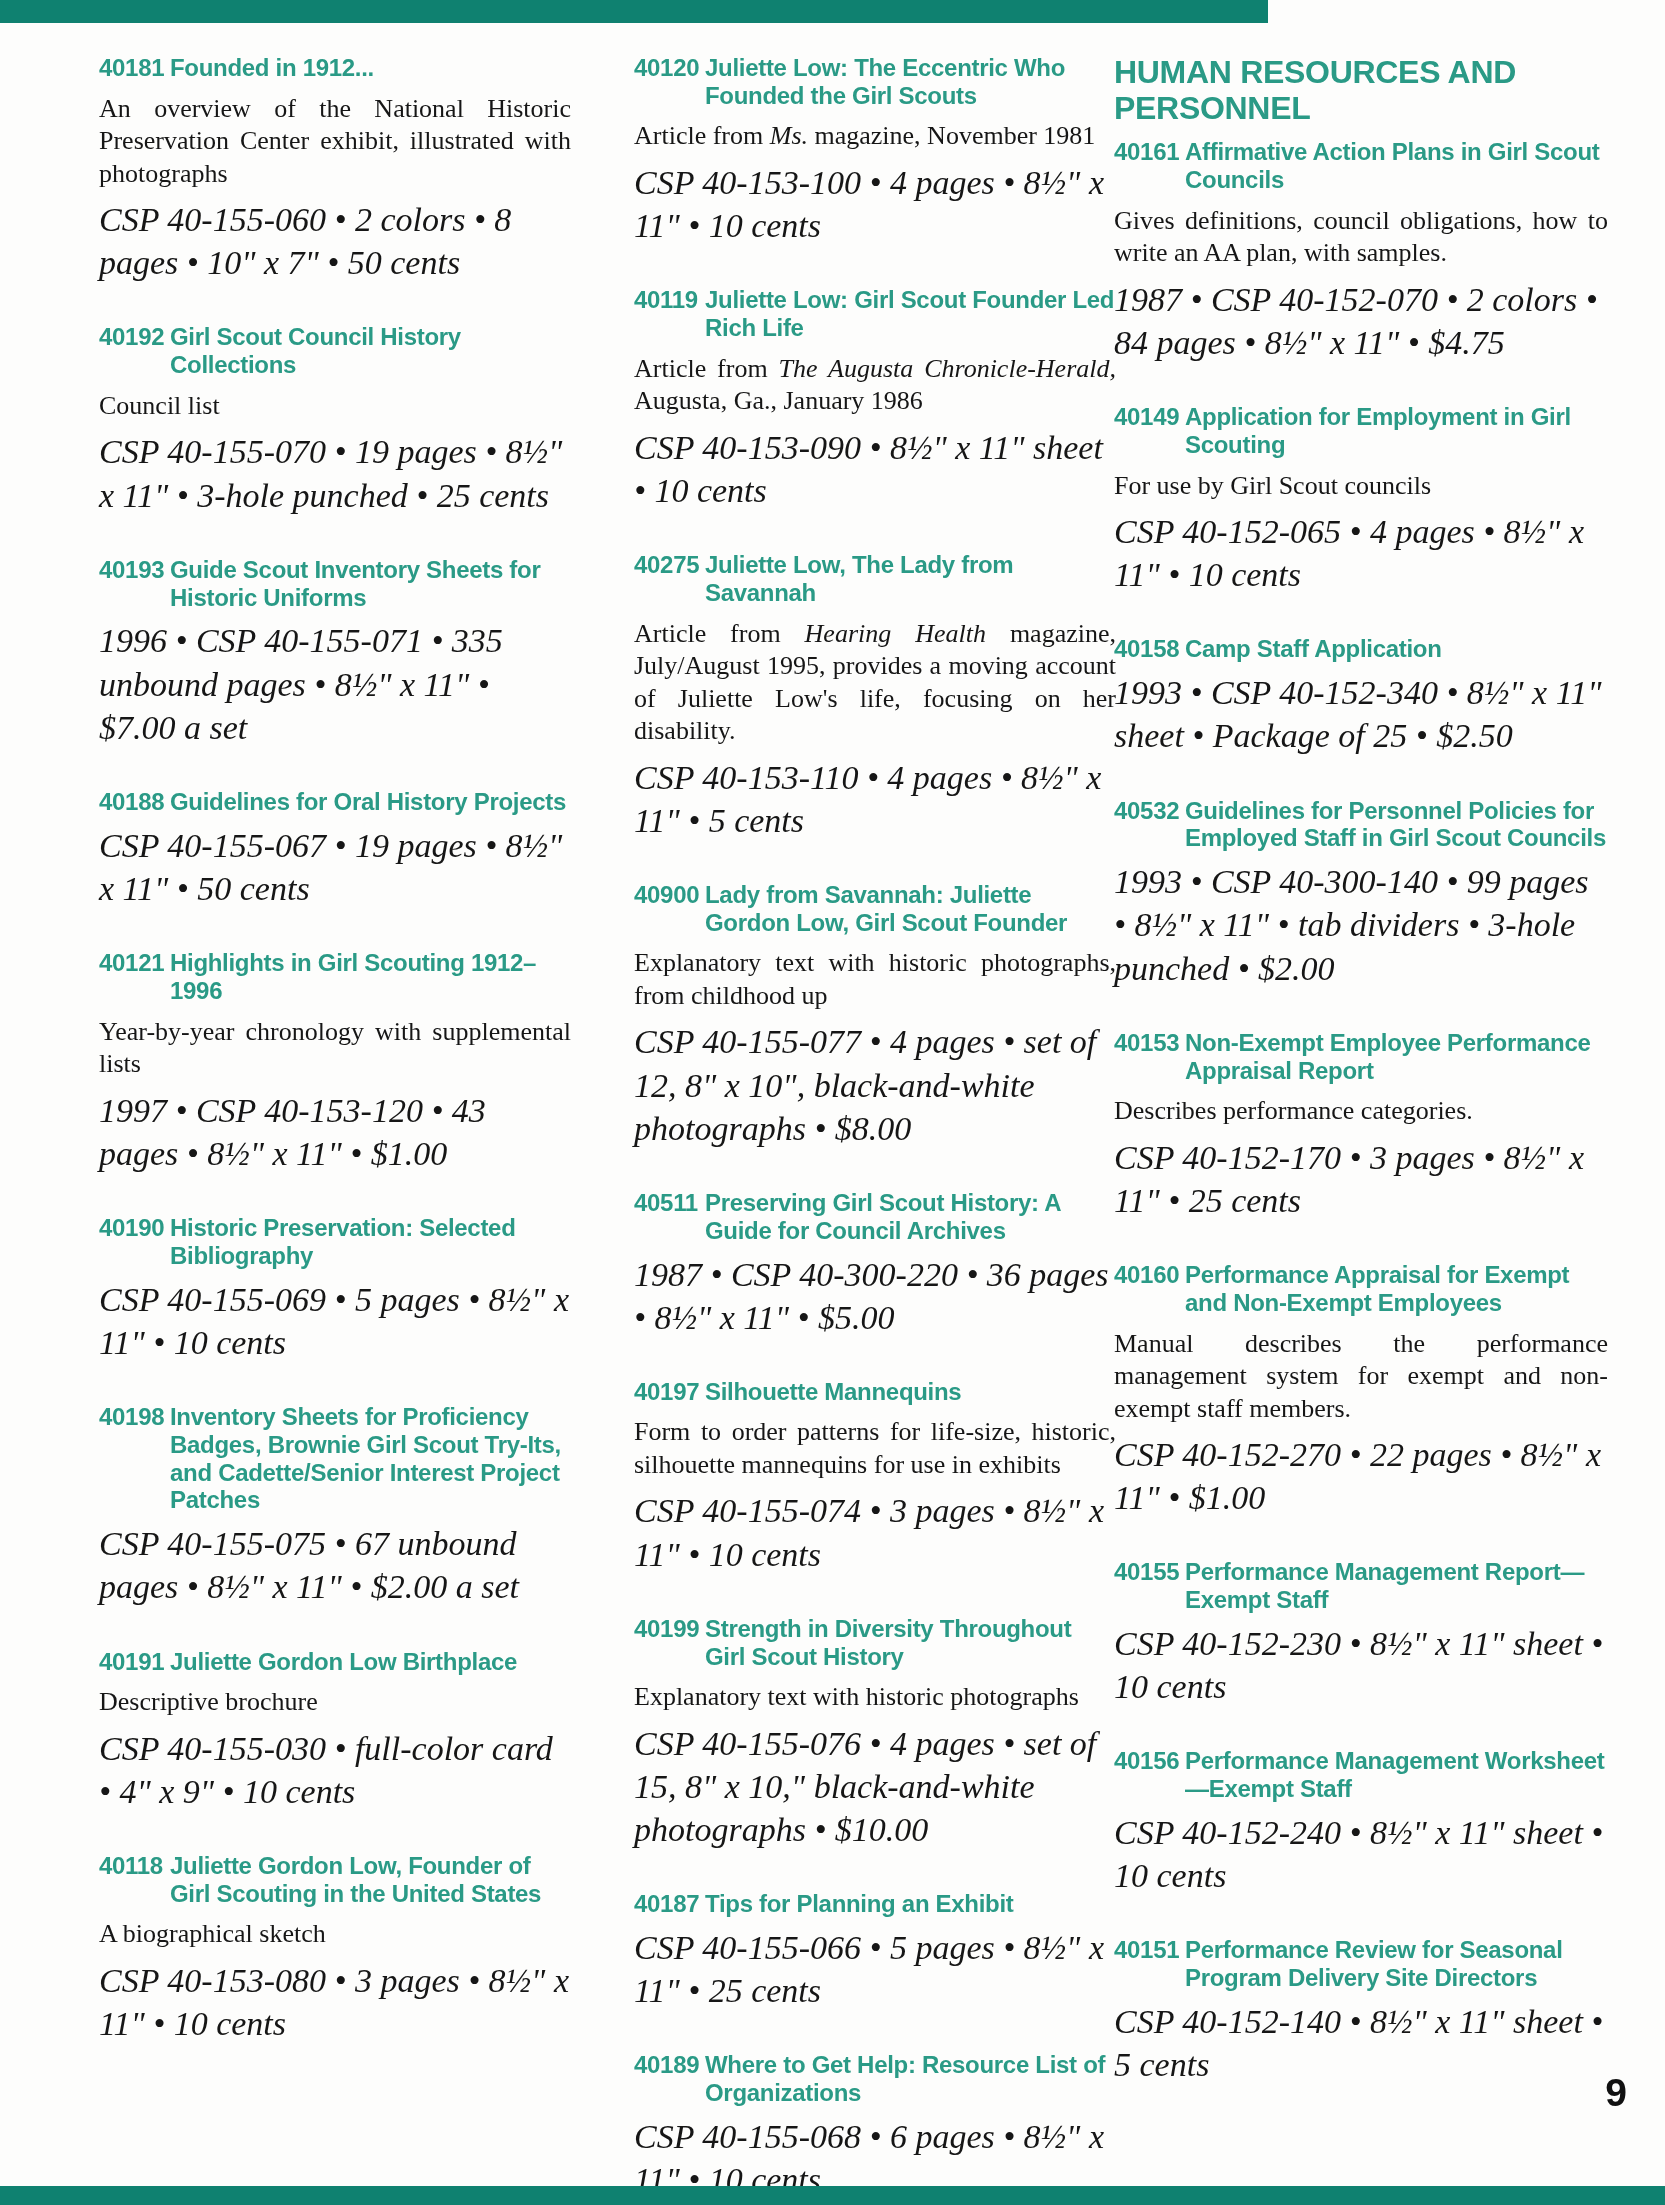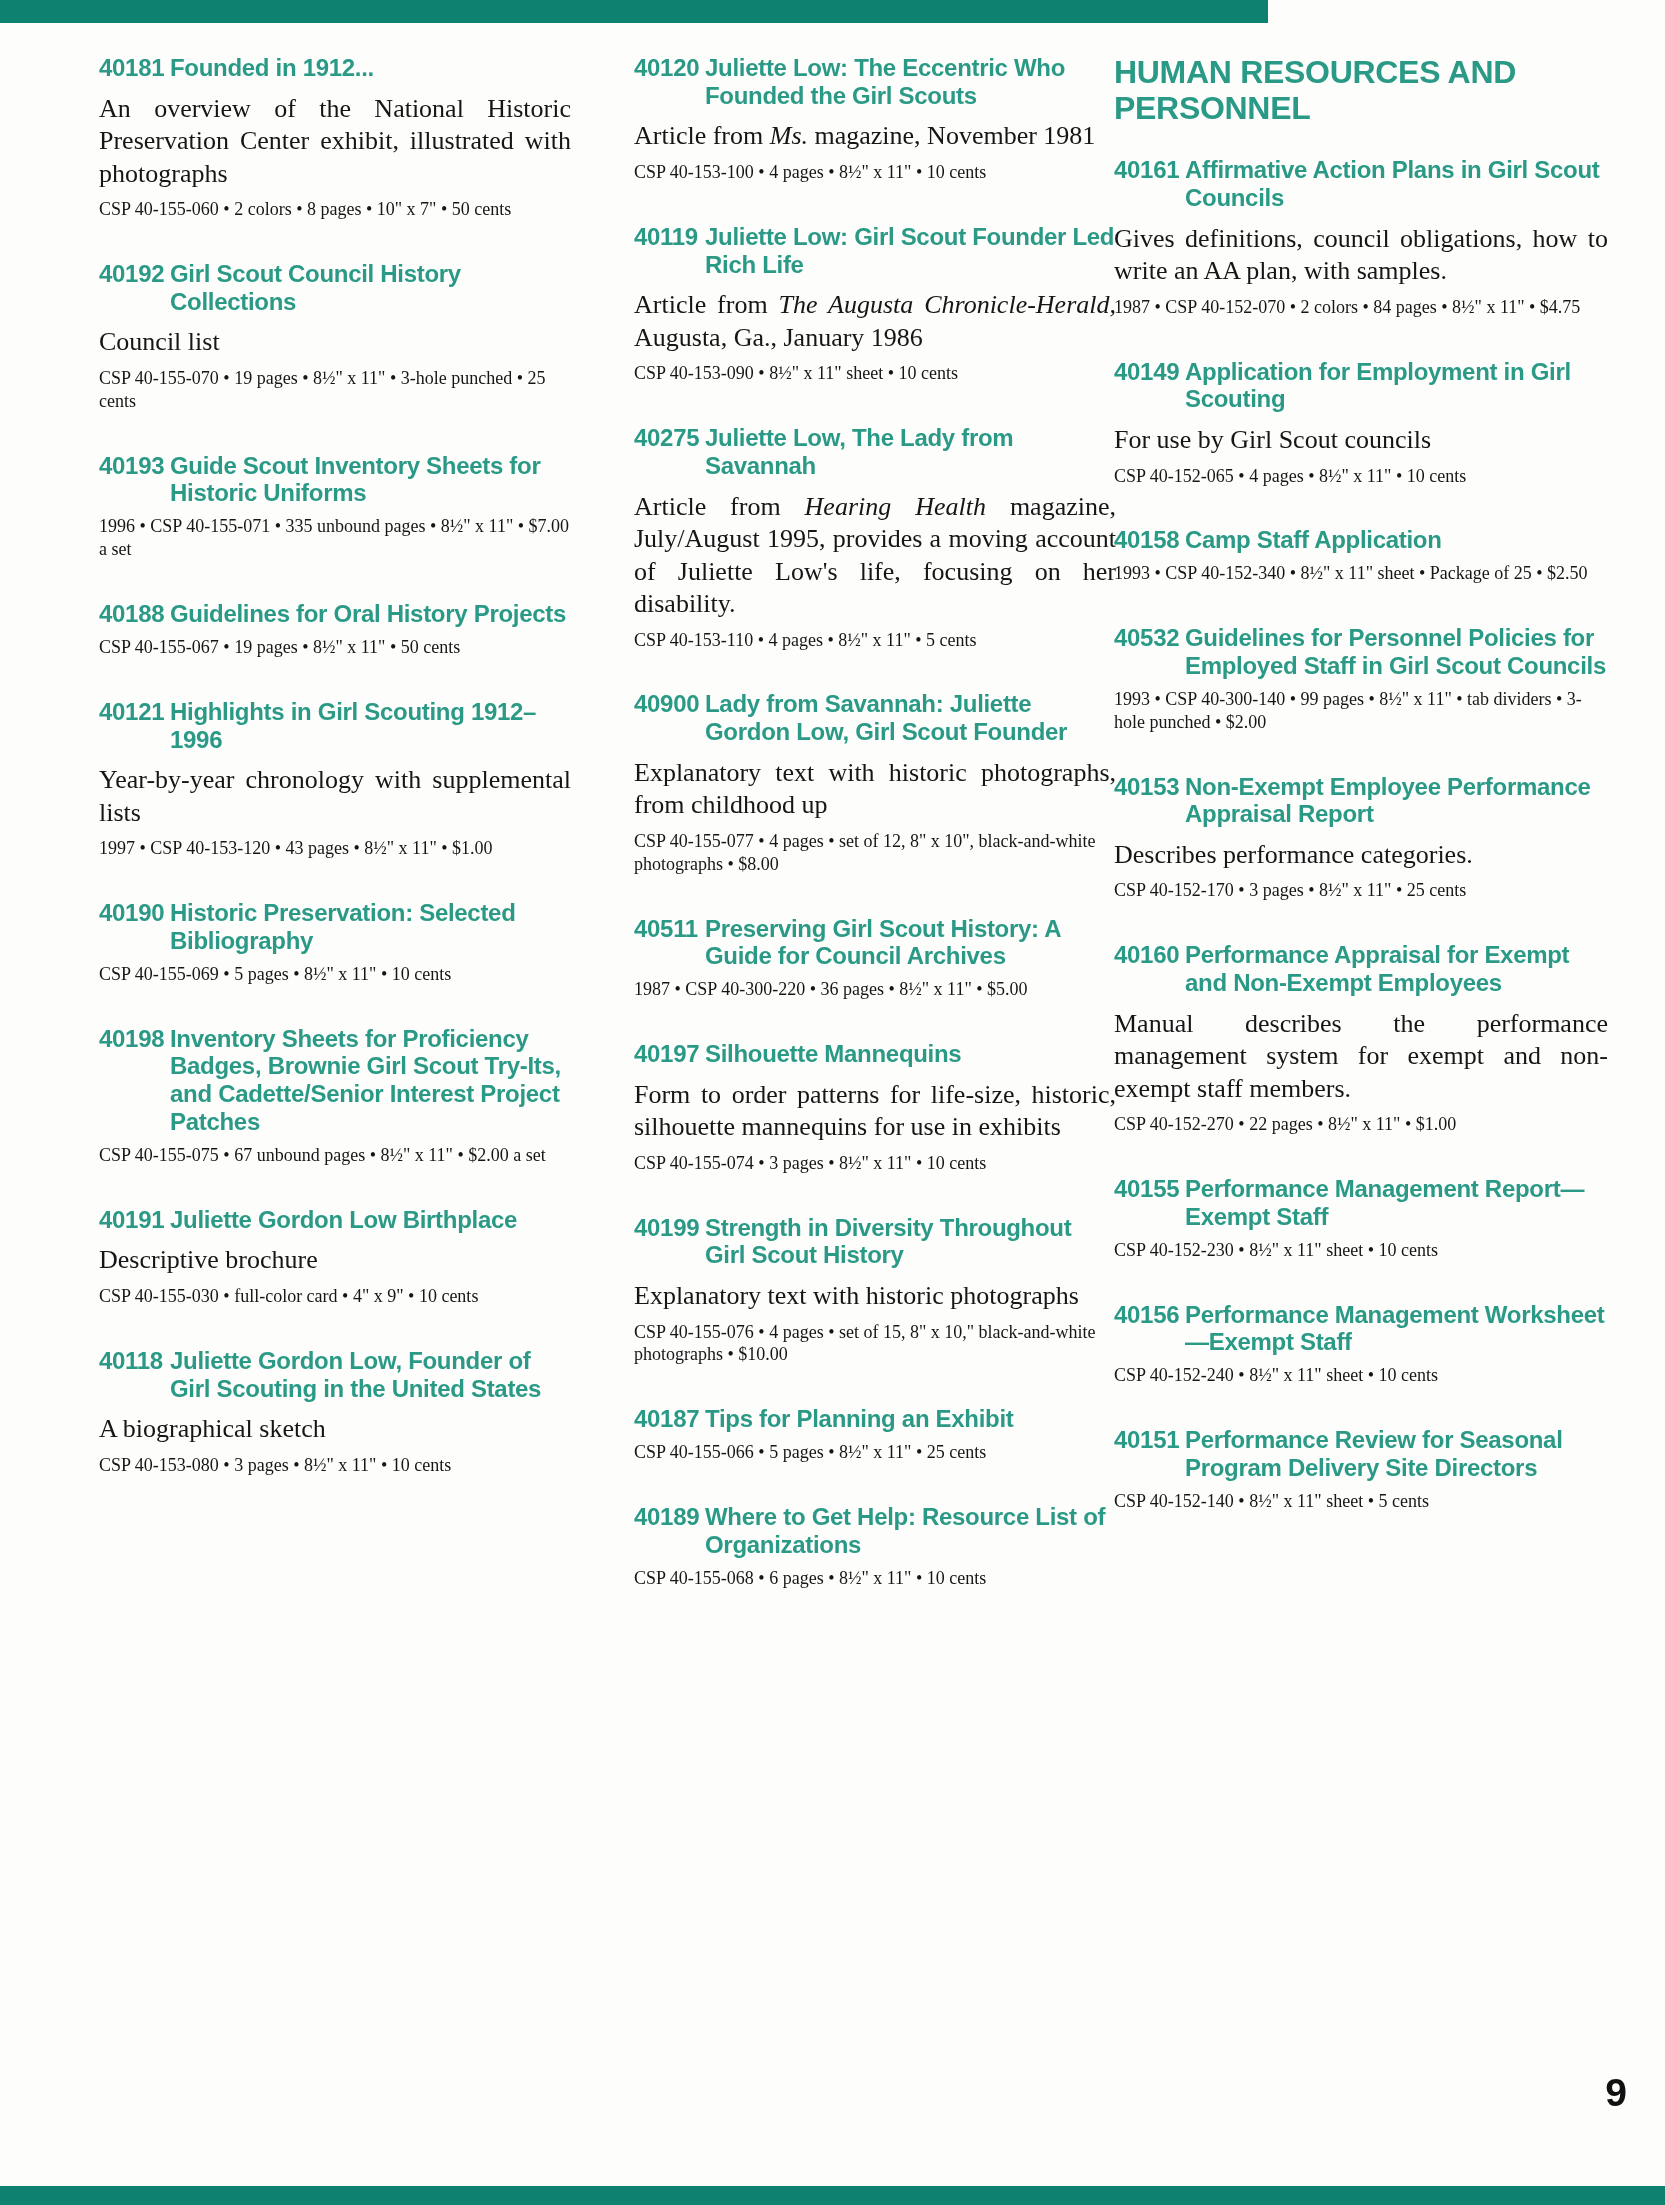--- a/index.html
+++ b/index.html
@@ -47,22 +47,23 @@
     font-size:24px;line-height:1.16;
     letter-spacing:-0.3px;
   }
   .entry-num{white-space:nowrap;}
   .entry-desc{
     font-size:26px;line-height:1.25;
     text-align:justify;
     margin:10.8px 0 0 0;
   }
   .entry-spec{
-    font-size:18px;line-height:1.27;
+    font-size:34px;line-height:1.27;
     margin:8px 0 0 0;
+    font-style:italic;
   }
   .ital{font-style:italic;}
   .pagenum{
     position:absolute;right:38px;bottom:90px;
     font-family:"Liberation Sans", sans-serif;
     font-weight:bold;
     font-size:39px;color:#111;
   }
 </style>
 </head>
@@ -205,21 +206,21 @@
     </article>
     <article class="entry">
       <div class="entry-head">
         <span class="entry-num">40189</span>
         <span class="entry-title">Where to Get Help:  Resource List of Organizations</span>
       </div>
       <p class="entry-spec">CSP 40-155-068 • 6 pages • 8½" x 11" • 10 cents</p>
     </article>
   </div>
 <div class="col" id="col3">
-    <h2 class="section-header" style="margin: 0px 0px 30px;">HUMAN RESOURCES AND PERSONNEL</h2>
+    <h2 class="section-header" style="margin: 0px 0px 12px;">HUMAN RESOURCES AND PERSONNEL</h2>
     <article class="entry">
       <div class="entry-head">
         <span class="entry-num">40161</span>
         <span class="entry-title">Affirmative Action Plans in Girl Scout Councils</span>
       </div>
       <p class="entry-desc"><span>Gives definitions, council obligations, how to write an AA plan, with samples.</span></p>
       <p class="entry-spec">1987 • CSP 40-152-070 • 2 colors • 84 pages • 8½" x 11" • $4.75</p>
     </article>
     <article class="entry">
       <div class="entry-head">

